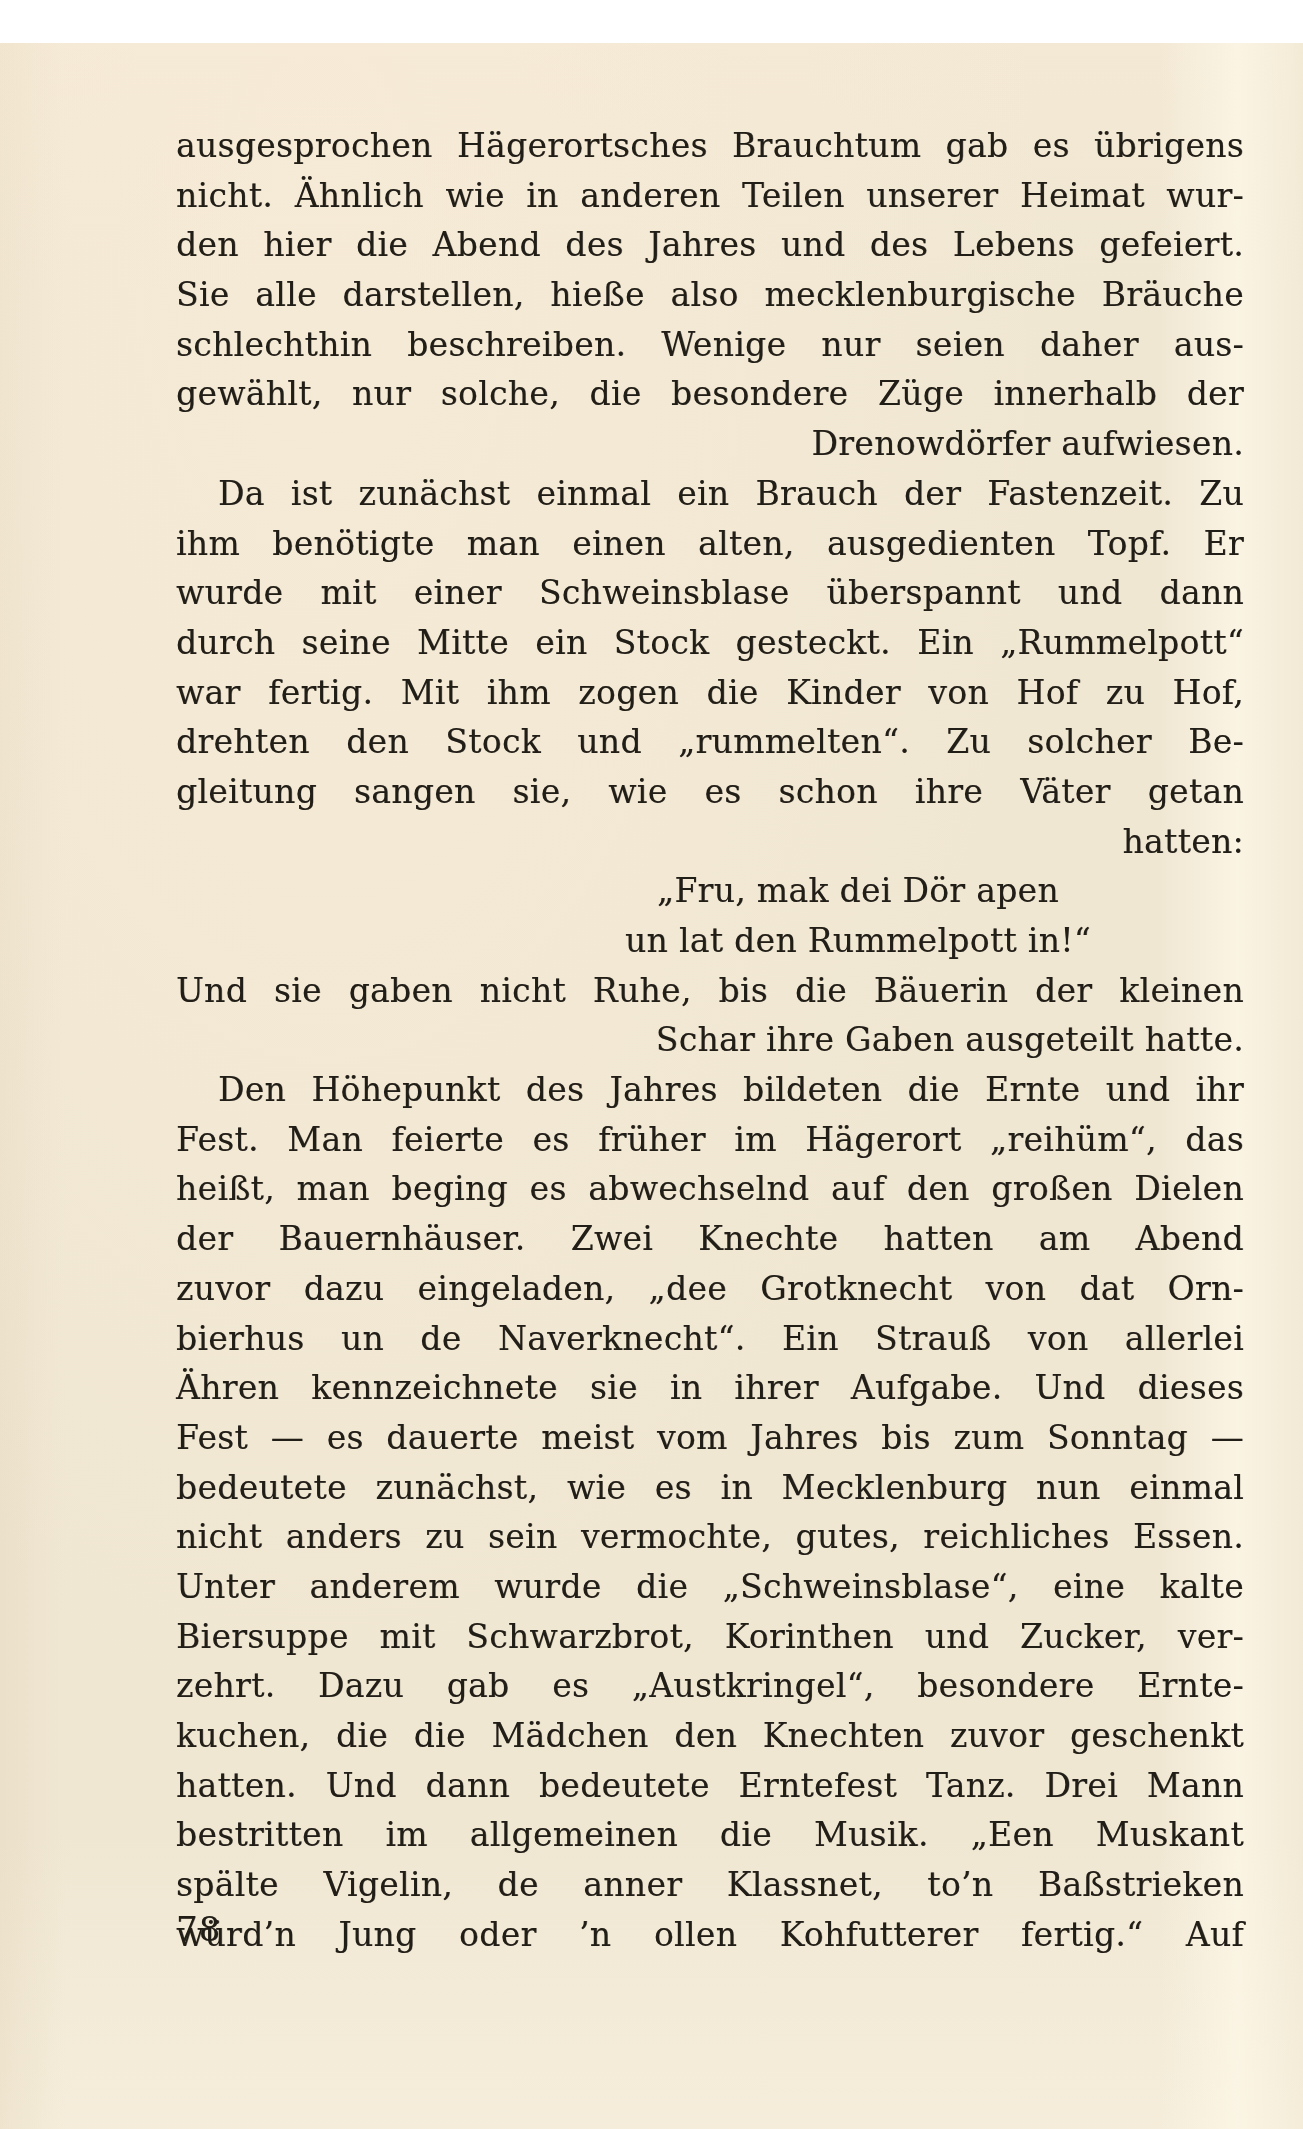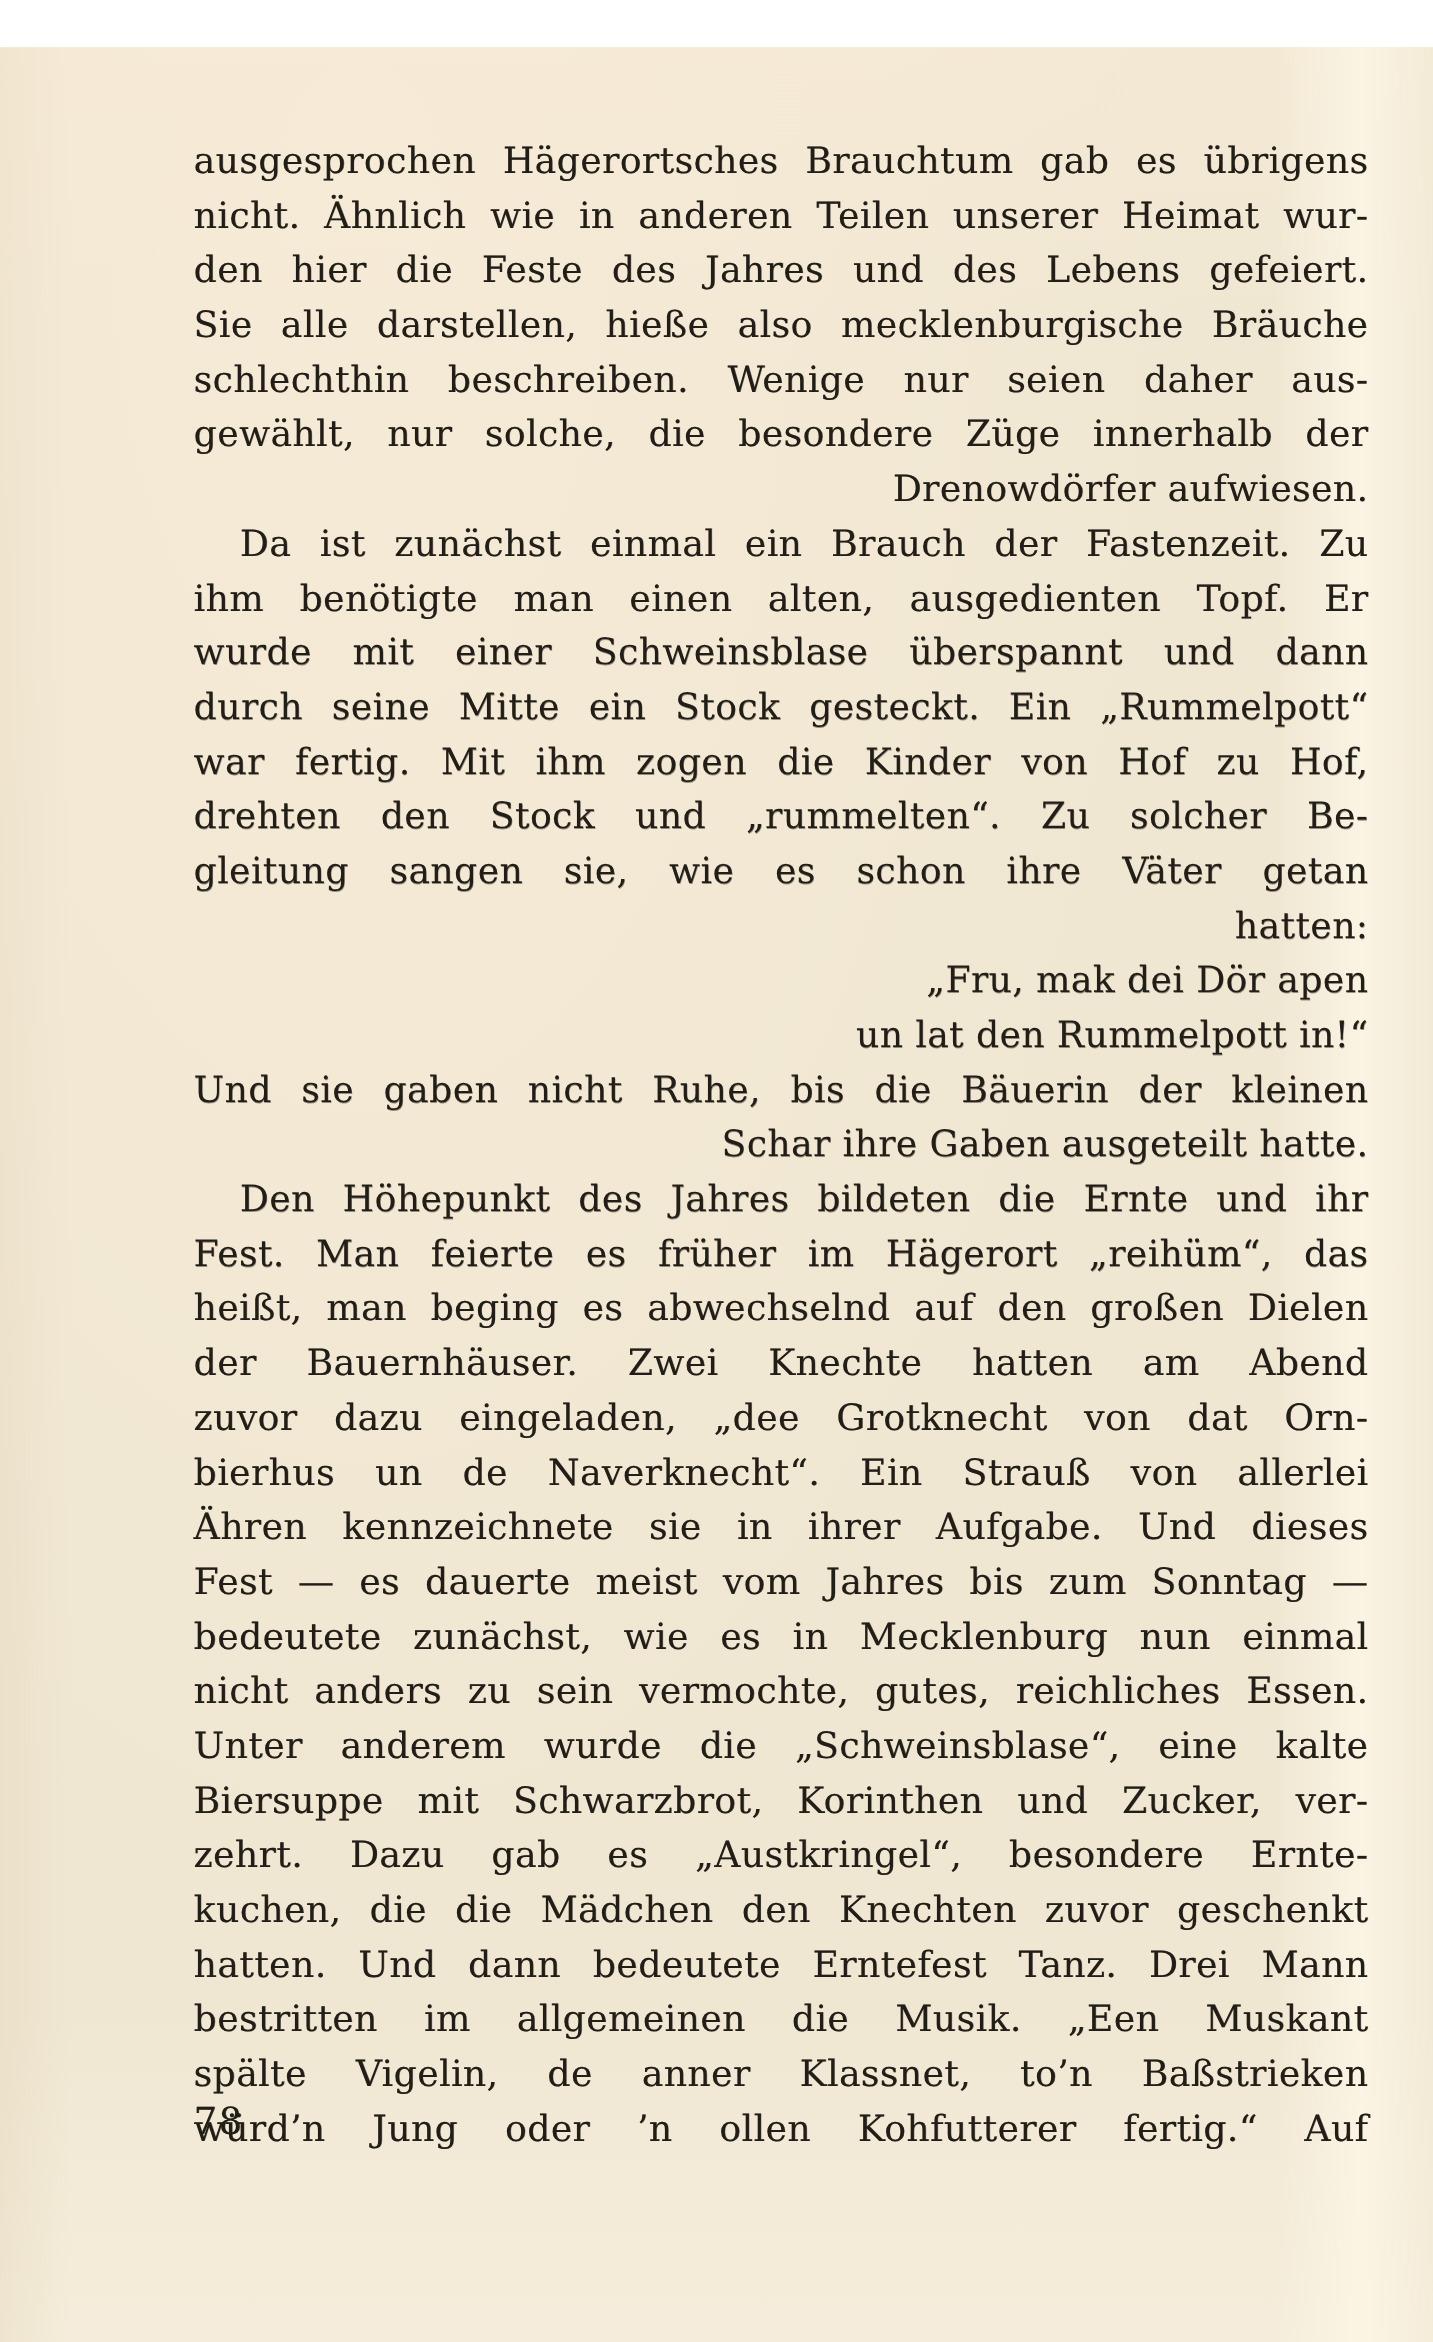--- a/index.html
+++ b/index.html
@@ -37,41 +37,41 @@
     text-align-last:justify;
   }
   .line.l{
     text-align:right;
   }
   .line.indent{
     padding-left:42px;
   }
   .verse .line{
     padding-left:296px;
-    text-align:right;
+    text-align:center;
   }
   .page-number{
     position:absolute;
     left:176px;
     top:1866px;
     font-size:34px;
     line-height:40px;
     letter-spacing:1px;
     text-shadow:0.4px 0.4px 0.5px rgba(34,28,20,0.45);
   }
 </style>
 </head>
 <body>
 
 <div class="page">
   <div class="text-block">
       <div class="block prose">
         <div class="line j">ausgesprochen Hägerortsches Brauchtum gab es übrigens</div>
         <div class="line j">nicht. Ähnlich wie in anderen Teilen unserer Heimat wur-</div>
-        <div class="line j">den hier die Feste des Jahres und des Lebens gefeiert.</div>
+        <div class="line j">den hier die Abend des Jahres und des Lebens gefeiert.</div>
         <div class="line j">Sie alle darstellen, hieße also mecklenburgische Bräuche</div>
         <div class="line j">schlechthin beschreiben. Wenige nur seien daher aus-</div>
         <div class="line j">gewählt, nur solche, die besondere Züge innerhalb der</div>
         <div class="line l">Drenowdörfer aufwiesen.</div>
       </div>
       <div class="block prose">
         <div class="line j indent">Da ist zunächst einmal ein Brauch der Fastenzeit. Zu</div>
         <div class="line j">ihm benötigte man einen alten, ausgedienten Topf. Er</div>
         <div class="line j">wurde mit einer Schweinsblase überspannt und dann</div>
         <div class="line j">durch seine Mitte ein Stock gesteckt. Ein „Rummelpott“</div>

